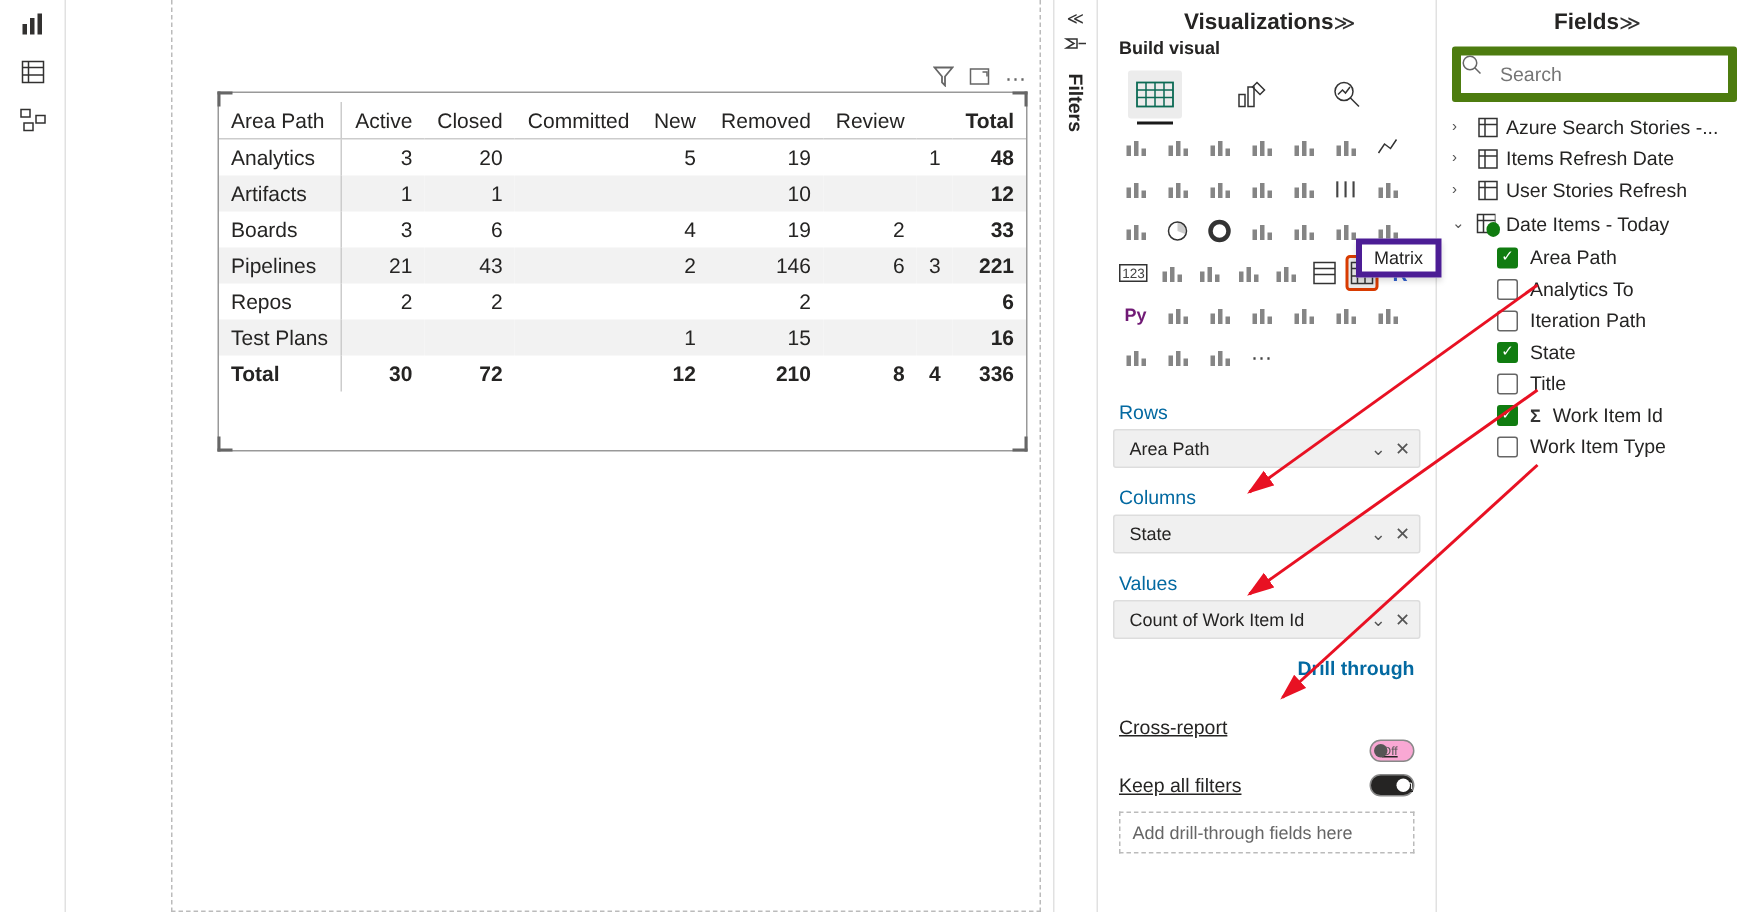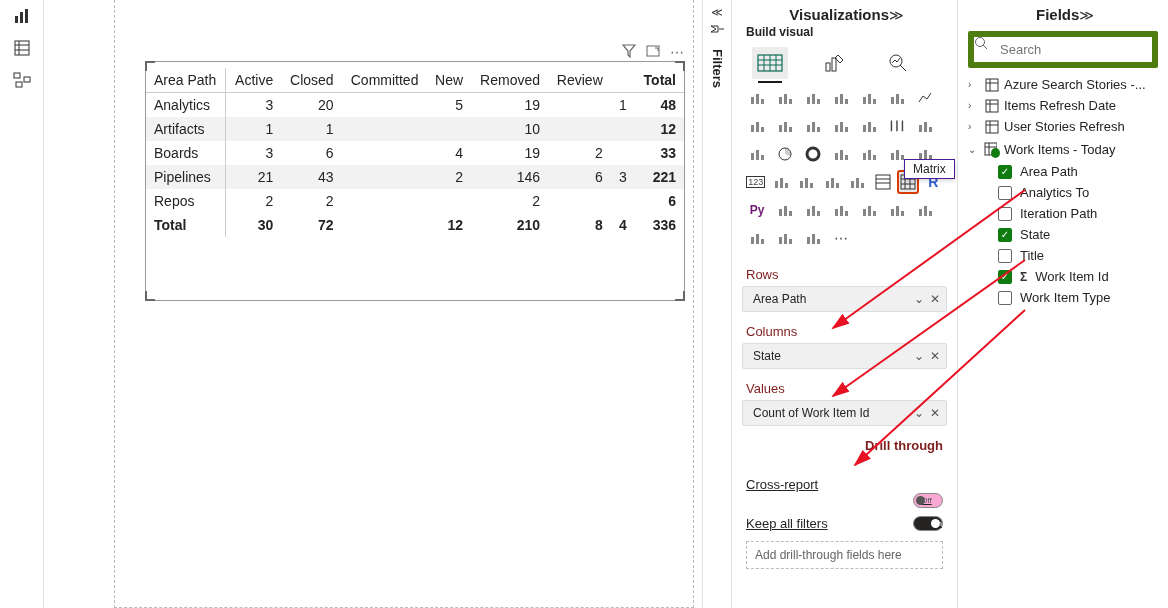--- a/index.html
+++ b/index.html
@@ -37,22 +37,22 @@
   .panel-h .exp { font-size:14px; color:#333; cursor:pointer; }
   .sub { font-size:12px; font-weight:600; padding:0 14px 4px; }
   .tabs3 { display:flex; gap:28px; padding:4px 20px 8px; align-items:center; }
   .tabs3 .t3 { width:36px; height:32px; display:flex; align-items:center; justify-content:center; cursor:pointer; border-radius:2px; position:relative; }
   .tabs3 .t3.active { background:#ececec; }
   .tabs3 .t3.active::after{content:"";position:absolute;bottom:-4px;left:6px;right:6px;height:2px;background:#1a1a1a;}
   .gallery { padding:0 14px; position:relative; }
   .gallery .row { display:flex; gap:6px; margin-bottom:6px; }
   .gallery .g { width:22px; height:22px; display:flex; align-items:center; justify-content:center; cursor:pointer; color:#444; border-radius:2px; }
   .gallery .g.sel { outline:2px solid #d83b01; outline-offset:-1px; background:#e8e8e8; }
-  .tooltip { position:absolute; background:#fff; border:1px solid #4c1d95; padding:2px 8px; font-size:12px; box-shadow:0 2px 4px rgba(0,0,0,0.15); white-space:nowrap; }
-  .sect-label { font-size:13px; padding:12px 14px 4px; color:#7f1d1d; }
+  .tooltip { position:absolute; background:#fff; border:4px solid #4c1d95; padding:2px 8px; font-size:12px; box-shadow:0 2px 4px rgba(0,0,0,0.15); white-space:nowrap; }
+  .sect-label { font-size:13px; padding:12px 14px 4px; color:#0369a1; }
   .well { margin:0 10px; }
   .well-item { display:flex; align-items:center; justify-content:space-between; background:#f0f0f0; border:1px solid #ddd; padding:5px 6px 5px 10px; font-size:12px; border-radius:2px;}
   .well-actions { display:flex; gap:6px; color:#555; }
   .well-actions span{cursor:pointer;}
   .drill { padding:0 14px;text-decoration:underline; }
   .drill-row { display:flex; justify-content:space-between; align-items:center; padding:4px 0; font-size:13px; }
   .toggle { width:30px; height:15px; border:1px solid #888; border-radius:8px; position:relative; font-size:8px; display:flex; align-items:center; cursor:pointer; }
   .toggle.off{ background:#f9a8d4; justify-content:center; padding-right:3px; color:#555;margin-top:32px;}
   .toggle.off::before{content:"";position:absolute;left:2px;top:2px;width:9px;height:9px;border-radius:50%;background:#555;}
   .toggle.on{ background:#252423; color:#fff; justify-content:flex-end; padding-left:3px;}
@@ -184,20 +184,31 @@
                 <td>Repos</td>
                 <td>2</td>
                 <td>2</td>
                 <td></td>
                 <td></td>
                 <td>2</td>
                 <td></td>
                 <td></td>
                 <td>6</td>
               </tr>
+              <tr>
+                <td>Test Plans</td>
+                <td></td>
+                <td></td>
+                <td></td>
+                <td>1</td>
+                <td>15</td>
+                <td></td>
+                <td></td>
+                <td>16</td>
+              </tr>
             </tbody>
           <tfoot>
               <tr id="mx-foot">
                 <td>Total</td>
                 <td>30</td>
                 <td>72</td>
                 <td></td>
                 <td>12</td>
                 <td>210</td>
                 <td>8</td>
@@ -628,21 +639,21 @@
         <div class="tnode">
           <span class="chev">⌄</span>
           <span class="ticon">
             <svg width="14" height="14">
               <rect x="1" y="1" width="12" height="12" fill="none" stroke="#333"></rect>
               <line x1="1" y1="5" x2="13" y2="5" stroke="#333"></line>
               <line x1="5" y1="1" x2="5" y2="13" stroke="#333"></line>
             </svg>
             <span class="badge"></span>
           </span>
-          <span class="tlabel">Work Items - Today</span>
+          <span class="tlabel">Date Items - Today</span>
         </div>
         <div class="fchild">
           <span class="cb checked"></span>
           <span>Area Path</span>
         </div>
         <div class="fchild">
           <span class="cb"></span>
           <span>Analytics To</span>
         </div>
         <div class="fchild">

